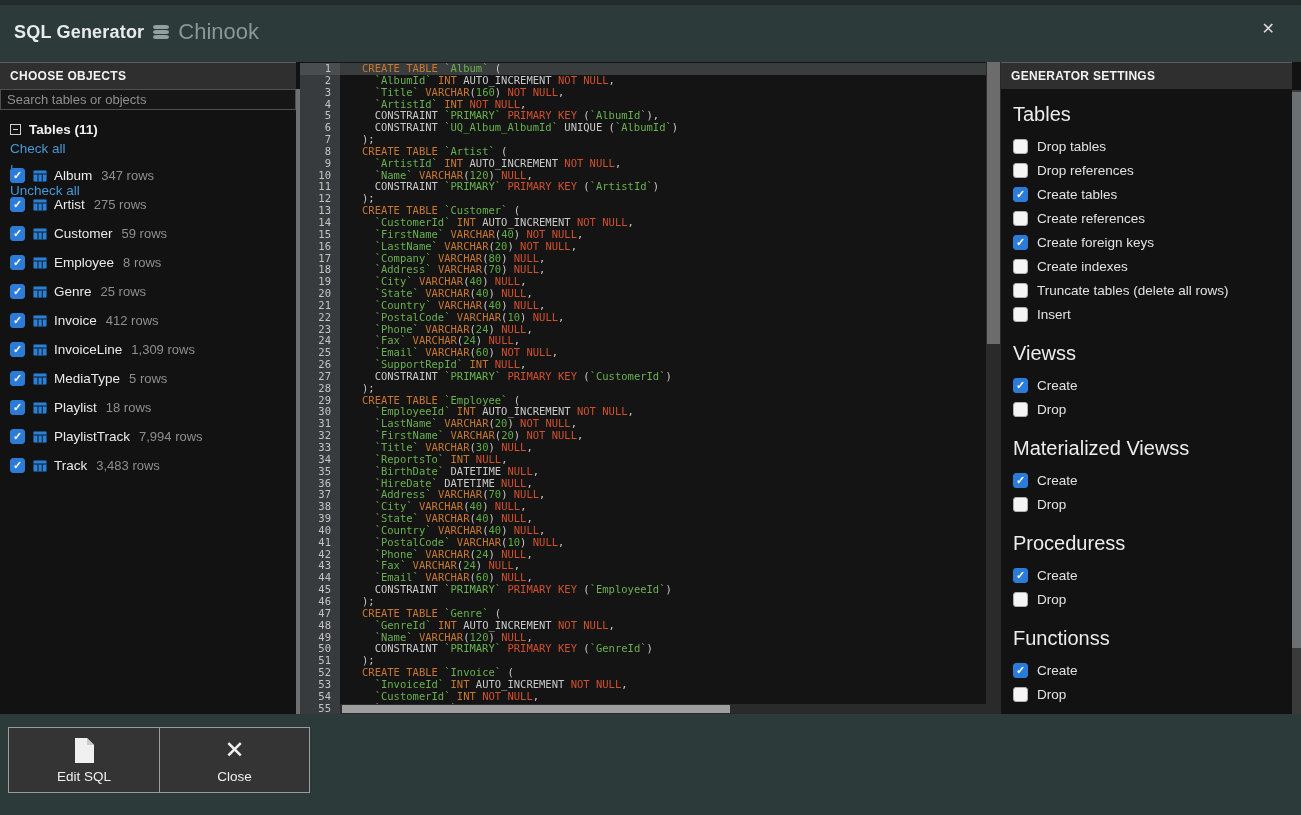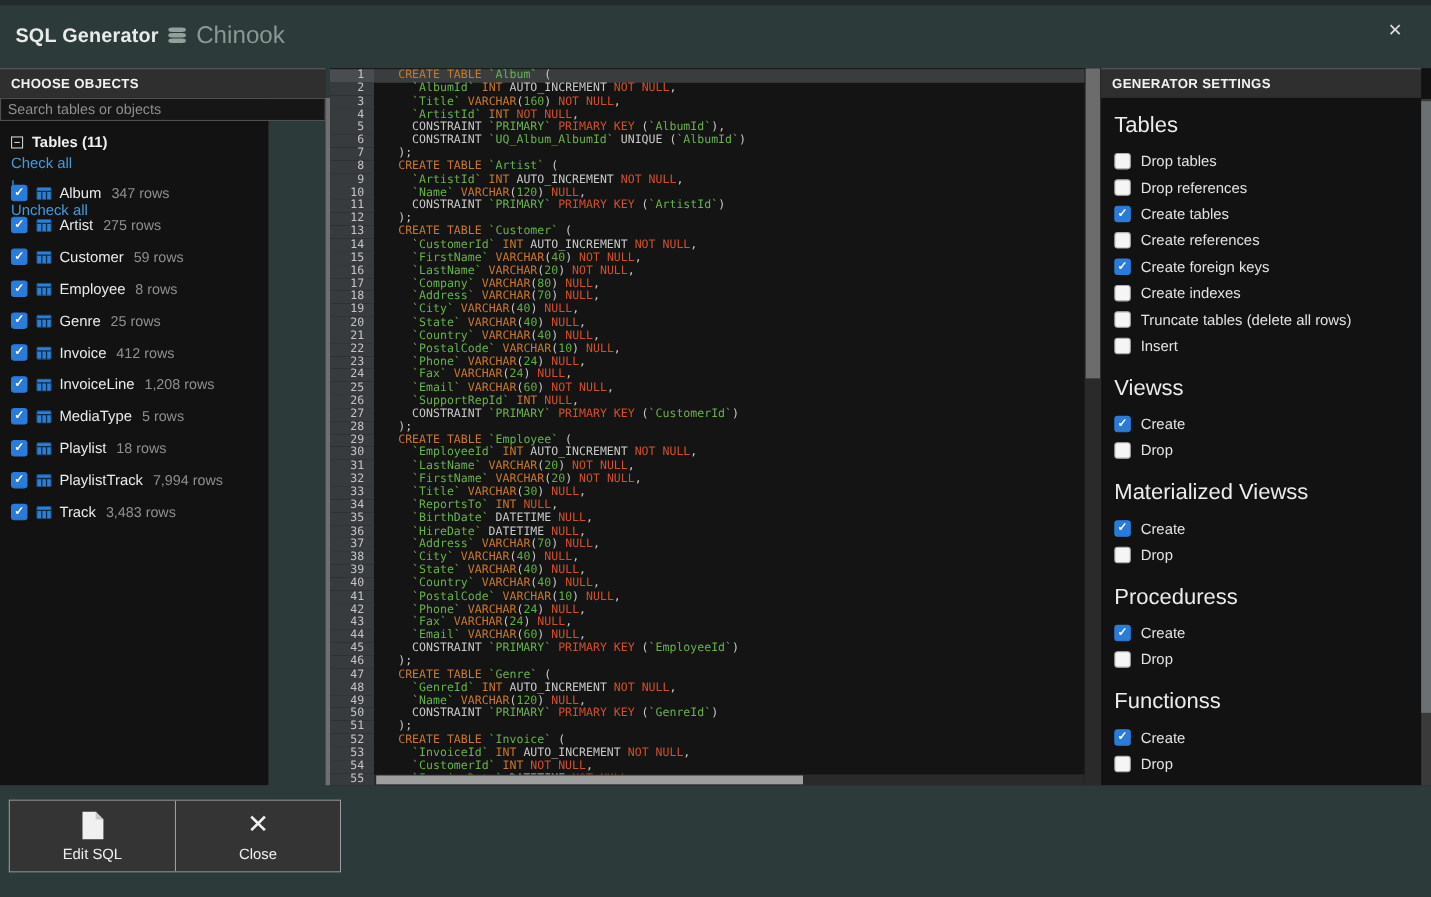--- a/index.html
+++ b/index.html
@@ -16,21 +16,21 @@
   .db-icon i { display:block; width:16px; height:4px; background:#93a09c; border-radius:45%/100%; }
   .close-x { position:absolute; right:26px; top:21px; color:#dcdcdc; font-size:16px; line-height:16px; cursor:default; }
 
   
   .main { position:absolute; left:0; top:62px; width:1301px; height:652px; }
   .panel-header { height:27px; background:#2f2f2f; border-top:1px solid #5c5c5c;
                   color:#f2f2f2; font-size:12px; font-weight:700; letter-spacing:.3px;
                   line-height:26px; padding-left:10px; }
 
   
-  .left-panel { position:absolute; left:0; top:0; width:244px; height:652px; background:#121212; }
+  .left-panel { position:absolute; left:0; top:0; width:300px; height:652px; background:#121212; }
   .left-panel .panel-header { width:296px; }
   .search-box { display:block; width:296px; height:21px; background:#161616; border:1px solid #4f4f4f;
                 color:#cfcfcf; font-size:13px; padding:0 6px; font-family:"Liberation Sans",sans-serif; outline:none; }
   .search-box::placeholder { color:#8f8f8f; }
   .left-divider { position:absolute; left:296px; top:27px; width:4px; height:625px; background:#6f6f6f; }
 
   .tree { padding:9px 0 0 10px; }
   .tree-group { display:flex; align-items:center; height:20px; margin-bottom:2px; }
   .expander { width:11px; height:11px; border:1px solid #cfcfcf; margin-right:8px; position:relative; }
   .expander::after { content:""; position:absolute; left:2px; top:4px; width:5px; height:1px; background:#cfcfcf; }
@@ -192,21 +192,21 @@
           <div class="table-item">
             <span class="cb on">✓</span>
             <span class="tbl-icon">
  <svg width="14" height="12" viewBox="0 0 14 12">
                 <rect x="0.5" y="0.5" width="13" height="11" rx="1" fill="#2f7fd0" stroke="#1b4e80"></rect>
  <line x1="0.5" y1="4" x2="13.5" y2="4" stroke="#0f2b4a" stroke-width="1.2"></line>
  <line x1="5" y1="4" x2="5" y2="11.5" stroke="#0f2b4a" stroke-width="1.2"></line>
  <line x1="9.3" y1="4" x2="9.3" y2="11.5" stroke="#0f2b4a" stroke-width="1.2"></line>
               </svg></span>
    <span class="tbl-name">InvoiceLine</span>
-   <span class="tbl-rows">1,208 rows</span>
+   <span class="tbl-rows">1,309 rows</span>
           </div>
           <div class="table-item">
             <span class="cb on">✓</span>
             <span class="tbl-icon">
  <svg width="14" height="12" viewBox="0 0 14 12">
                 <rect x="0.5" y="0.5" width="13" height="11" rx="1" fill="#2f7fd0" stroke="#1b4e80"></rect>
  <line x1="0.5" y1="4" x2="13.5" y2="4" stroke="#0f2b4a" stroke-width="1.2"></line>
  <line x1="5" y1="4" x2="5" y2="11.5" stroke="#0f2b4a" stroke-width="1.2"></line>
  <line x1="9.3" y1="4" x2="9.3" y2="11.5" stroke="#0f2b4a" stroke-width="1.2"></line>
               </svg></span>

